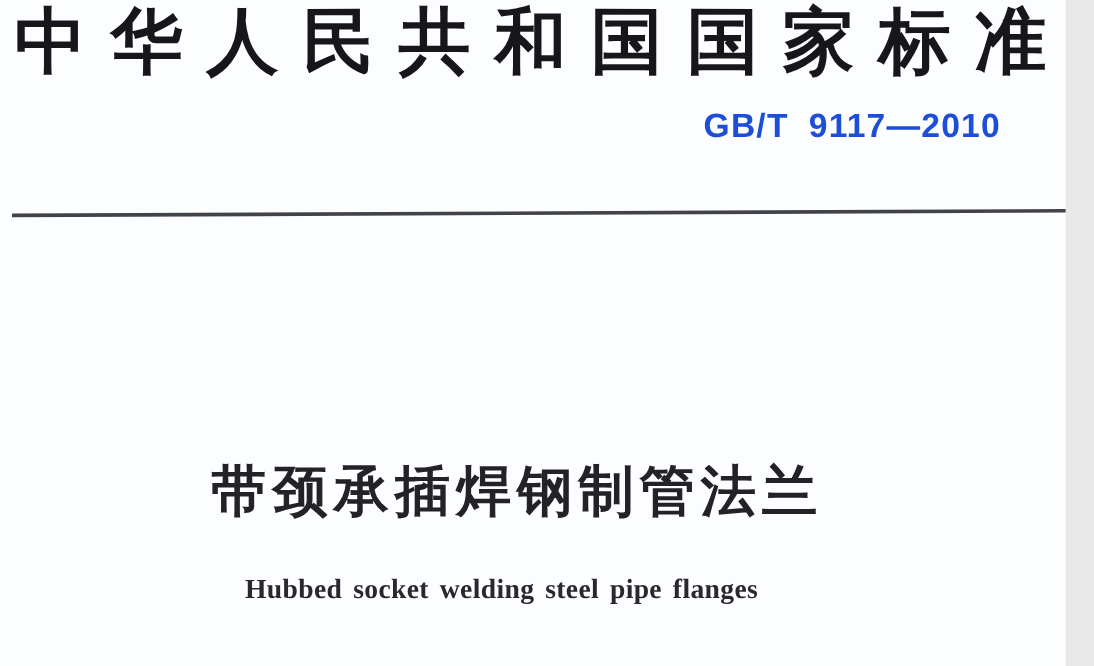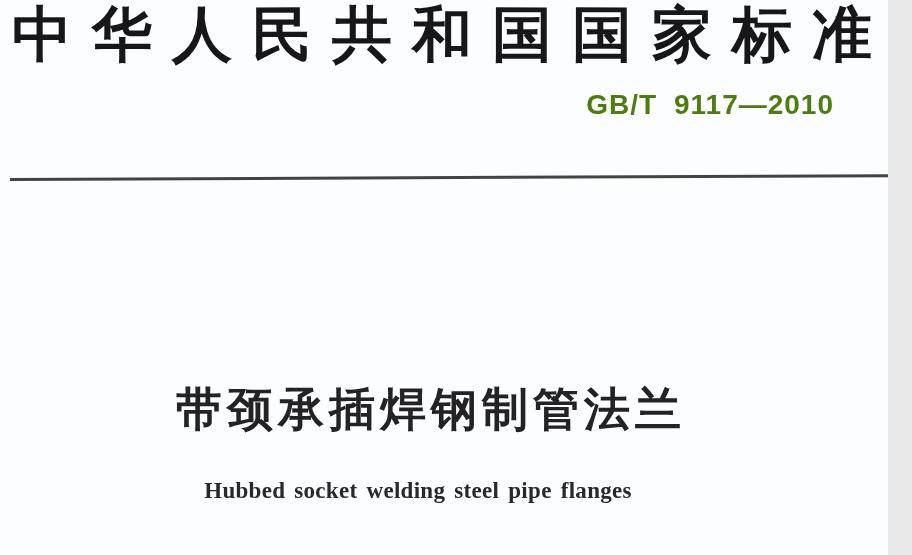--- a/index.html
+++ b/index.html
@@ -38,21 +38,21 @@
     right: 14px;
     text-align: right;
   }
   .code {
     font-family: "Liberation Sans", "DejaVu Sans", sans-serif;
     font-weight: bold;
     font-size: 28px;
     line-height: 30px;
     letter-spacing: 1px;
     word-spacing: 8px;
-    color: #4d7c0f;
+    color: #1d4ed8;
     padding-right: 40px;
   }
   .replaces {
     margin-top: 2px;
     font-family: "Liberation Serif", "DejaVu Serif", serif;
     font-size: 17px;
     line-height: 19px;
     letter-spacing: 0.4px;
     color: #2e2e33;
   }

